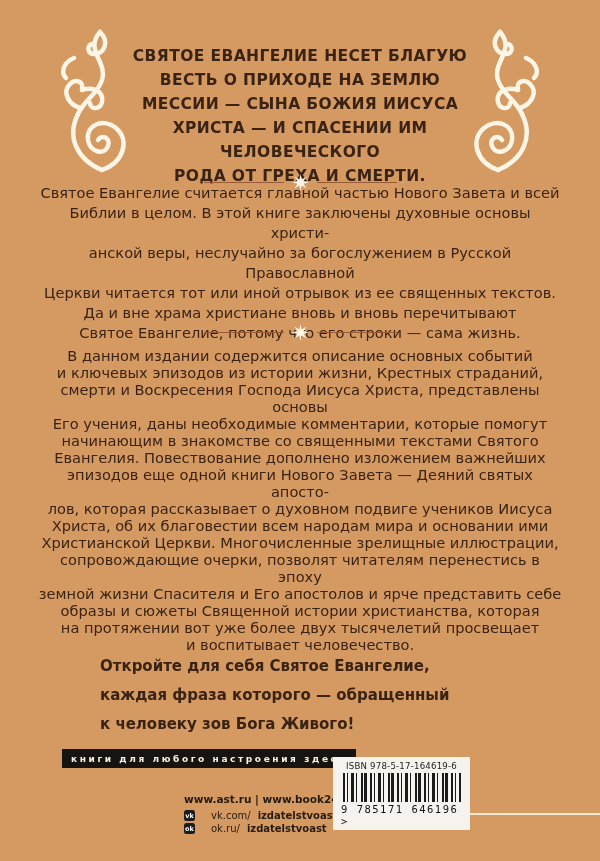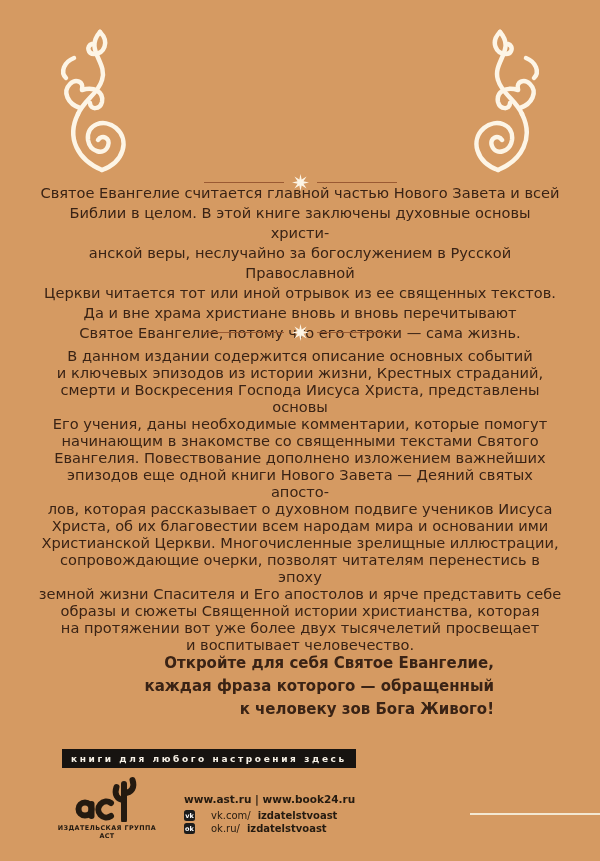--- a/index.html
+++ b/index.html
@@ -26,22 +26,22 @@
   .divider{position:absolute;left:0;width:600px;display:flex;align-items:center;justify-content:center;gap:8px;}
   .divider .rule{display:block;width:80px;height:1.5px;background:var(--rule);}
   .divider svg{width:17px;height:17px;flex:0 0 auto;}
   .divider.d1{top:174px;}
   .divider.d2{top:324px;}
 
   
   .para{position:absolute;left:38px;width:524px;text-align:center;font-size:14.6px;}
   .para.p1{top:183px;line-height:20px;}
   .para.p2{top:347px;line-height:17px;}
-  .closing{position:absolute;left:74px;width:420px;top:652px;text-align:right;
-    font-weight:bold;font-size:15px;line-height:23px;}
+  .closing{position:absolute;left:100px;width:420px;top:652px;text-align:left;
+    font-weight:bold;font-size:15px;line-height:29px;}
 
   
   .banner{position:absolute;left:62px;top:749px;background:var(--banner-bg);color:var(--banner-fg);
     font-size:9px;font-weight:bold;letter-spacing:2.6px;padding:5px 9px 4px 9px;}
   .publisher{position:absolute;left:56px;top:776px;width:102px;text-align:center;}
   .publisher svg{width:66px;height:46px;display:block;margin:0 auto;}
   .publisher .caption{font-size:6.4px;letter-spacing:.4px;margin-top:2px;color:#241a10;font-weight:bold;}
   .links{position:absolute;left:184px;top:793px;font-size:10px;color:#241a10;}
   .links .sites{font-weight:bold;font-size:10.5px;margin-bottom:5px;}
   .links .row{display:flex;align-items:center;gap:16px;margin-bottom:2px;font-size:10px;}
@@ -87,20 +87,25 @@
         <path d="M56 4 C66 14 60 26 50 26 C44 26 42 18 48 16"></path>
         <path d="M34 86 C22 110 34 132 58 142"></path>
         <path d="M58 142 C80 134 86 112 72 100 C60 90 42 96 44 112 C46 124 60 128 64 118 C67 110 58 106 54 112"></path>
         <path d="M38 62 C50 58 60 64 58 74 C56 82 46 82 46 75"></path>
         <path d="M36 80 C24 76 18 64 26 56 C32 50 40 54 38 61"></path>
         <path d="M30 30 C20 34 16 44 22 50"></path>
       </g>
     </svg>
   </div>
 
+  <div class="heading lines">СВЯТОЕ ЕВАНГЕЛИЕ НЕСЕТ БЛАГУЮ
+ВЕСТЬ О ПРИХОДЕ НА ЗЕМЛЮ
+МЕССИИ — СЫНА БОЖИЯ ИИСУСА
+ХРИСТА — И СПАСЕНИИ ИМ ЧЕЛОВЕЧЕСКОГО
+РОДА ОТ ГРЕХА И СМЕРТИ.</div>
 
   <div class="divider d1">
     <span class="rule"></span>
     <svg viewBox="0 0 16 16">
       <polygon fill="#fdf5e6" points="16,8 10.8,9.1 13.7,13.7 9.1,10.8 8,16 6.9,10.8 2.3,13.7 5.2,9.1 0,8 5.2,6.9 2.3,2.3 6.9,5.2 8,0 9.1,5.2 13.7,2.3 10.8,6.9"></polygon>
     </svg>
     <span class="rule"></span>
   </div>
 
   <p class="para p1 lines">Святое Евангелие считается главной частью Нового Завета и всей
@@ -133,42 +138,34 @@
 образы и сюжеты Священной истории христианства, которая
 на протяжении вот уже более двух тысячелетий просвещает
 и воспитывает человечество.</p>
 
   <div class="closing lines">Откройте для себя Святое Евангелие,
 каждая фраза которого — обращенный
 к человеку зов Бога Живого!</div>
 
   <div class="banner">книги для любого настроения здесь</div>
 
-  <div class="publisher">
-    <svg viewBox="0 0 66 46">
-      <g fill="none" stroke="#241a10" stroke-width="6" stroke-linecap="round">
-        <circle cx="11" cy="33" r="6.5"></circle>
-        <path d="M17.5 28 L17.5 40"></path>
-        <path d="M37 27 A8 8 0 1 0 37 40"></path>
-        <path d="M50 8 L50 44"></path>
-        <path d="M50 24 C43 24 40 18 42.5 11"></path>
-        <path d="M50 17 C58 17 61 11 58.5 4"></path>
-      </g>
-    </svg>
-    <div class="caption">ИЗДАТЕЛЬСКАЯ ГРУППА АСТ</div>
-  </div>
 
   <div class="links">
     <div class="sites">www.ast.ru | www.book24.ru</div>
     <div class="row">
       <span class="badge">vk</span>
       <span><span>vk.com/</span><b>izdatelstvoast</b></span>
     </div>
     <div class="row">
       <span class="badge">ok</span>
       <span><span>ok.ru/</span><b>izdatelstvoast</b></span>
     </div>
   </div>
 
+  <div class="isbn-box">
+    <div class="isbn-label">ISBN 978-5-17-164619-6</div>
+    <div class="bars"></div>
+    <div class="isbn-digits">9 785171 646196 &gt;</div>
+  </div>
 
   <div class="fold-line"></div>
 
 </div>
 
 </body></html>

